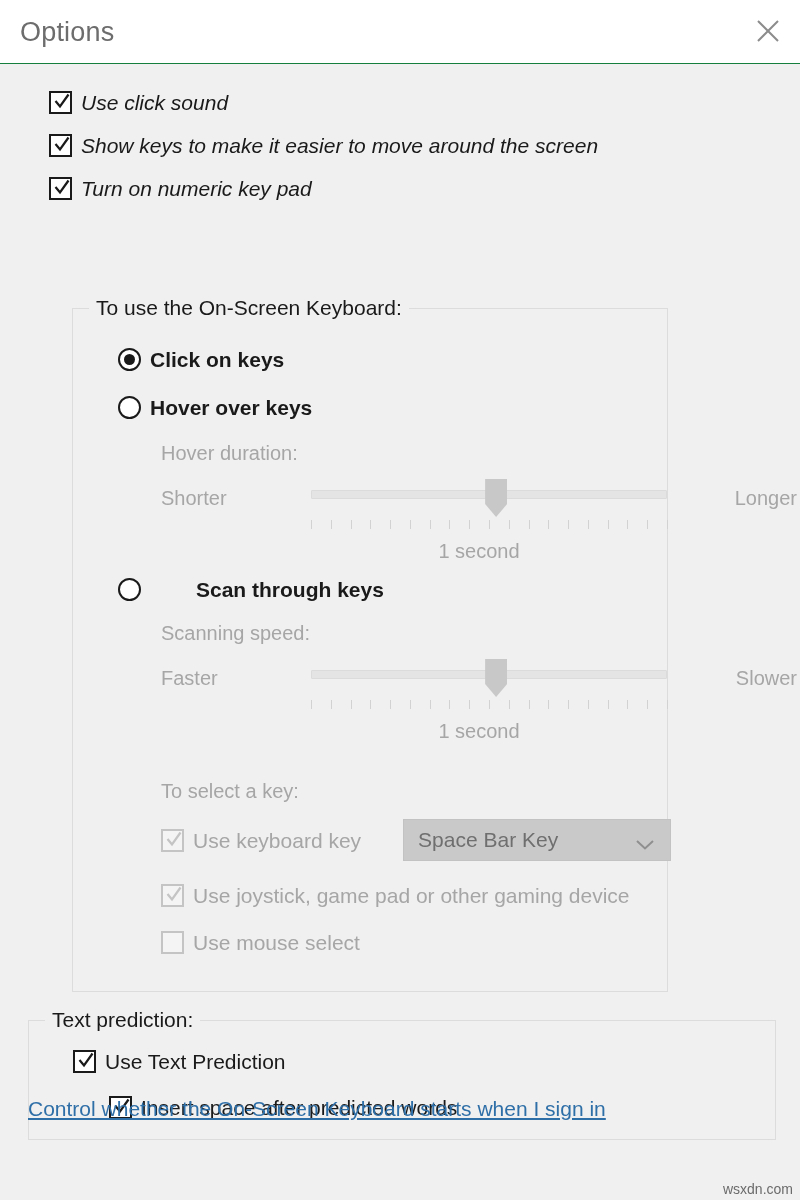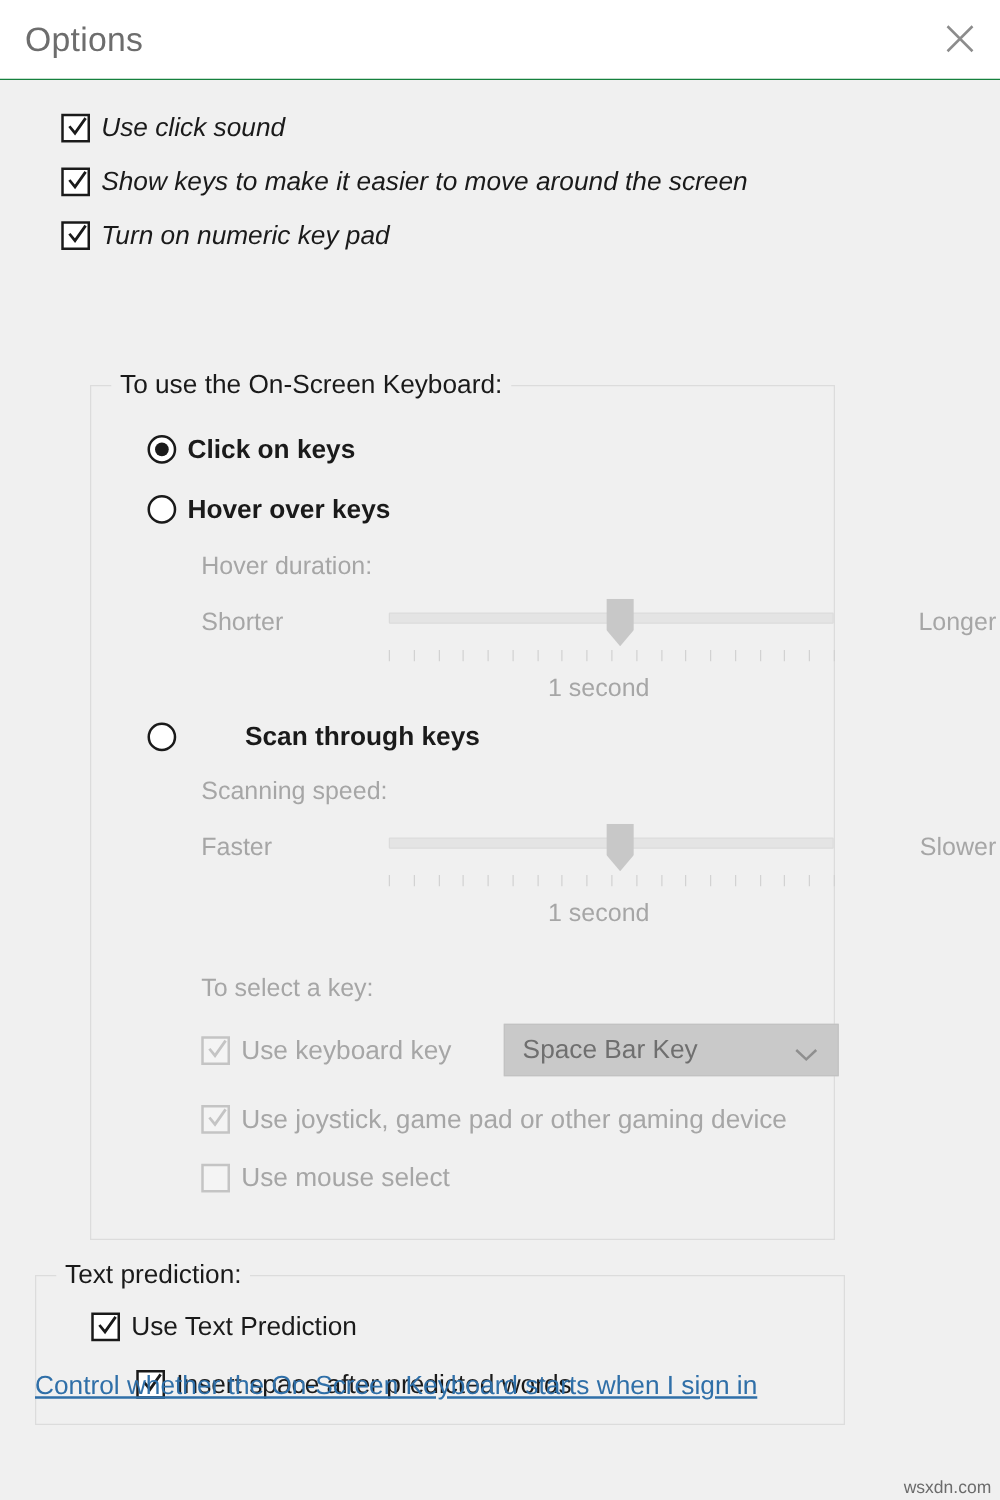--- a/index.html
+++ b/index.html
@@ -141,21 +141,21 @@
   #group-keyboard {
     left: 28px;
     top: 244px;
     width: 596px;
     height: 684px;
     margin-left: 44px;
   }
   #group-textpred {
     left: 28px;
     top: 956px;
-    width: 648px;
+    width: 748px;
     height: 120px;
   }
 
   
   .radio-row {
     position: absolute;
     display: flex;
     align-items: center;
     font-weight: bold;
   }

